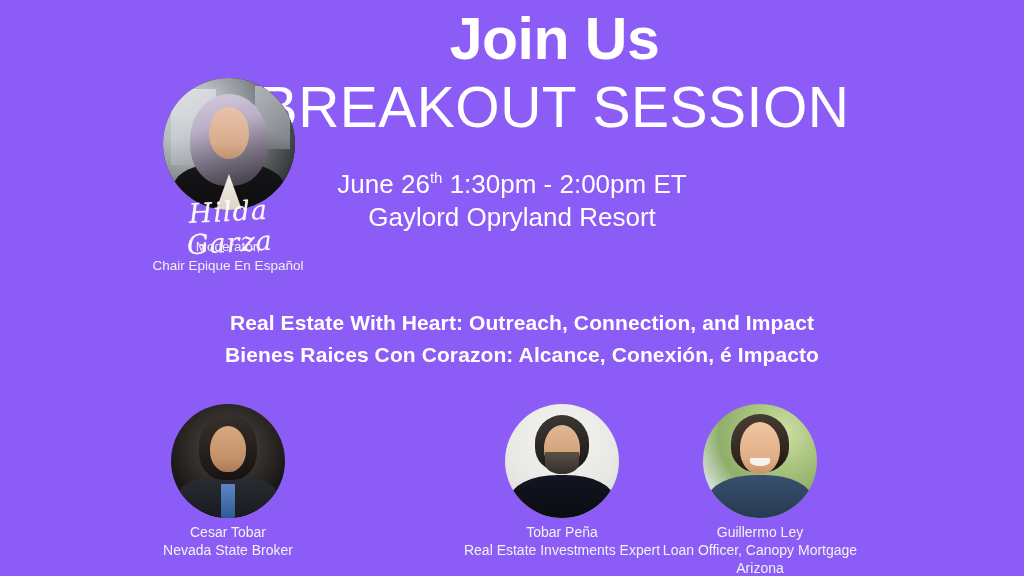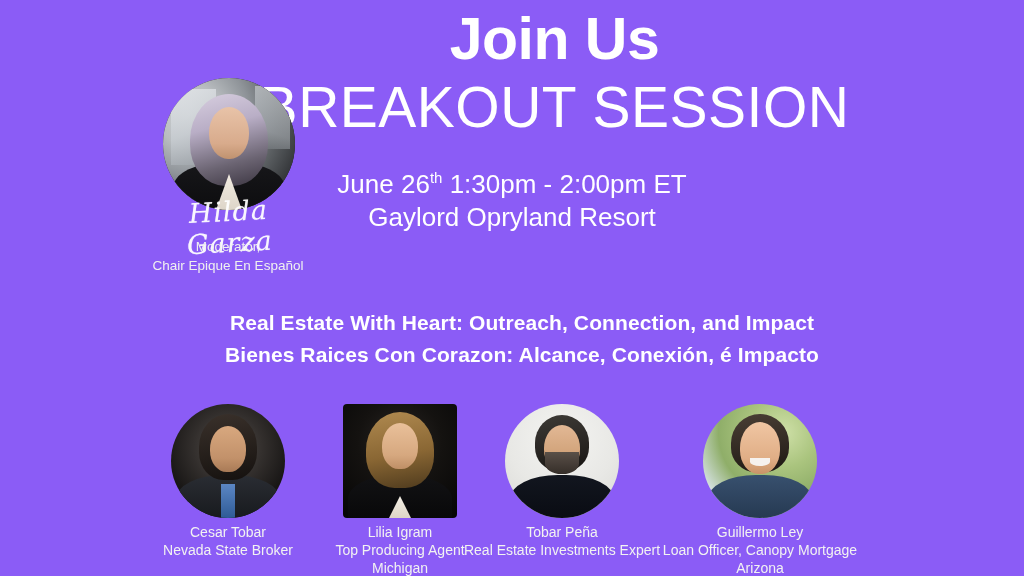--- a/index.html
+++ b/index.html
@@ -192,34 +192,20 @@
         <div class="sp-face" style="background:linear-gradient(180deg,#d8a87f 0%,#c2916a 70%,#a87a56 100%);"></div>
         <div style="position:absolute;left:50%;bottom:0;width:14px;height:34px;transform:translateX(-50%);background:linear-gradient(180deg,#5b86c4 0%,#2f5b96 100%);"></div>
       </div>
       <div class="speaker-caption">
         <span class="cap-line">Cesar Tobar</span>
         <span class="cap-line">Nevada State Broker</span>
 
       </div>
     </div>
 
-    <div class="speaker" style="left:343px;width:114px;">
-      <div class="speaker-photo square">
-        <div class="sp-bg" style="background:radial-gradient(circle at 50% 34%, #2a2623 0%, #141210 45%, #050505 100%);"></div>
-        <div class="sp-torso" style="background:linear-gradient(180deg,#121214 0%,#060607 100%);"></div>
-        <div class="sp-hair" style="background:linear-gradient(170deg,#b08a50 0%,#8a6734 55%,#4e3a1d 100%);width:68px;height:76px;top:7%;"></div>
-        <div class="sp-face" style="background:linear-gradient(180deg,#e9c09a 0%,#d6a87f 70%,#bf8f66 100%);top:17%;"></div>
-        <div style="position:absolute;left:50%;bottom:0;width:22px;height:22px;transform:translateX(-50%);background:linear-gradient(180deg,#f4efe6 0%,#ddd5c6 100%);clip-path:polygon(50% 0,100% 100%,0 100%);"></div>
-      </div>
-      <div class="speaker-caption">
-        <span class="cap-line">Lilia Igram</span>
-        <span class="cap-line">Top Producing Agent</span>
-        <span class="cap-line">Michigan</span>
-      </div>
-    </div>
 
     <div class="speaker" style="left:505px;width:114px;">
       <div class="speaker-photo">
         <div class="sp-bg" style="background:radial-gradient(circle at 50% 30%, #f4f4f2 0%, #e8e8e5 55%, #d8d8d4 100%);"></div>
         <div class="sp-torso" style="background:linear-gradient(180deg,#12161f 0%,#080a10 100%);"></div>
         <div class="sp-hair" style="background:linear-gradient(170deg,#3d3a36 0%,#24211e 70%,#14120f 100%);width:54px;height:56px;top:10%;"></div>
         <div class="sp-face" style="background:linear-gradient(180deg,#e2b895 0%,#cfa076 72%,#b98a60 100%);top:18%;"></div>
         <div style="position:absolute;left:50%;top:42%;width:34px;height:22px;transform:translateX(-50%);border-radius:0 0 48% 48%;background:linear-gradient(180deg,#5a5048 0%,#352e29 100%);"></div>
       </div>
       <div class="speaker-caption">

